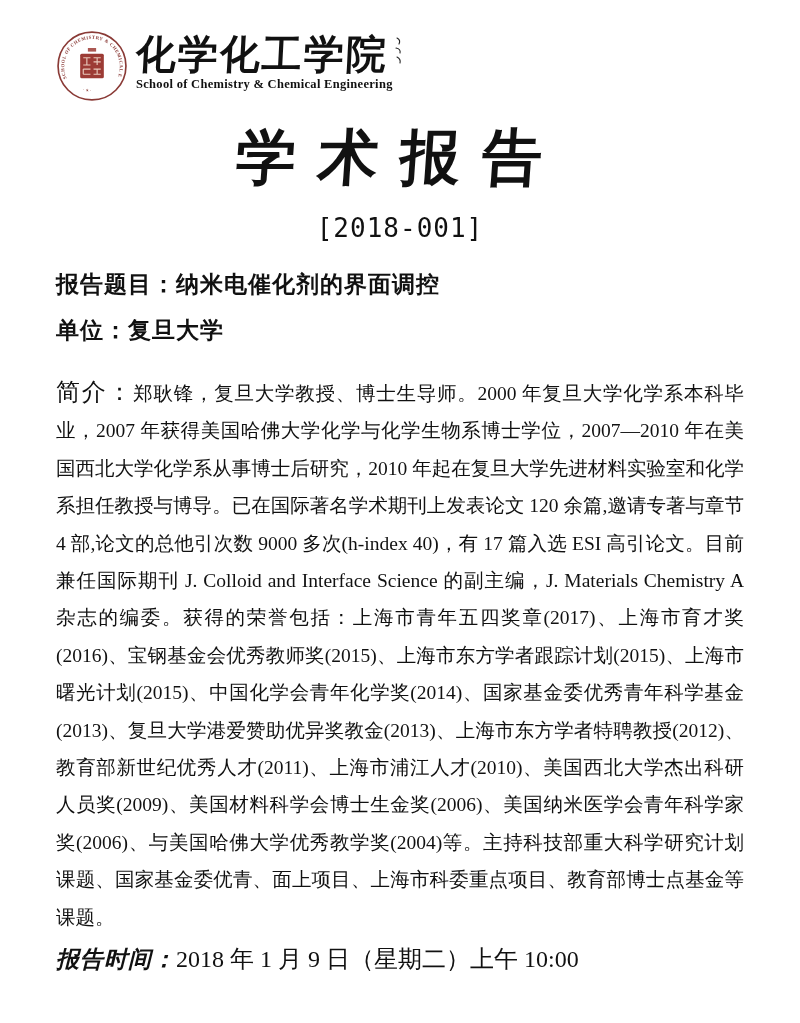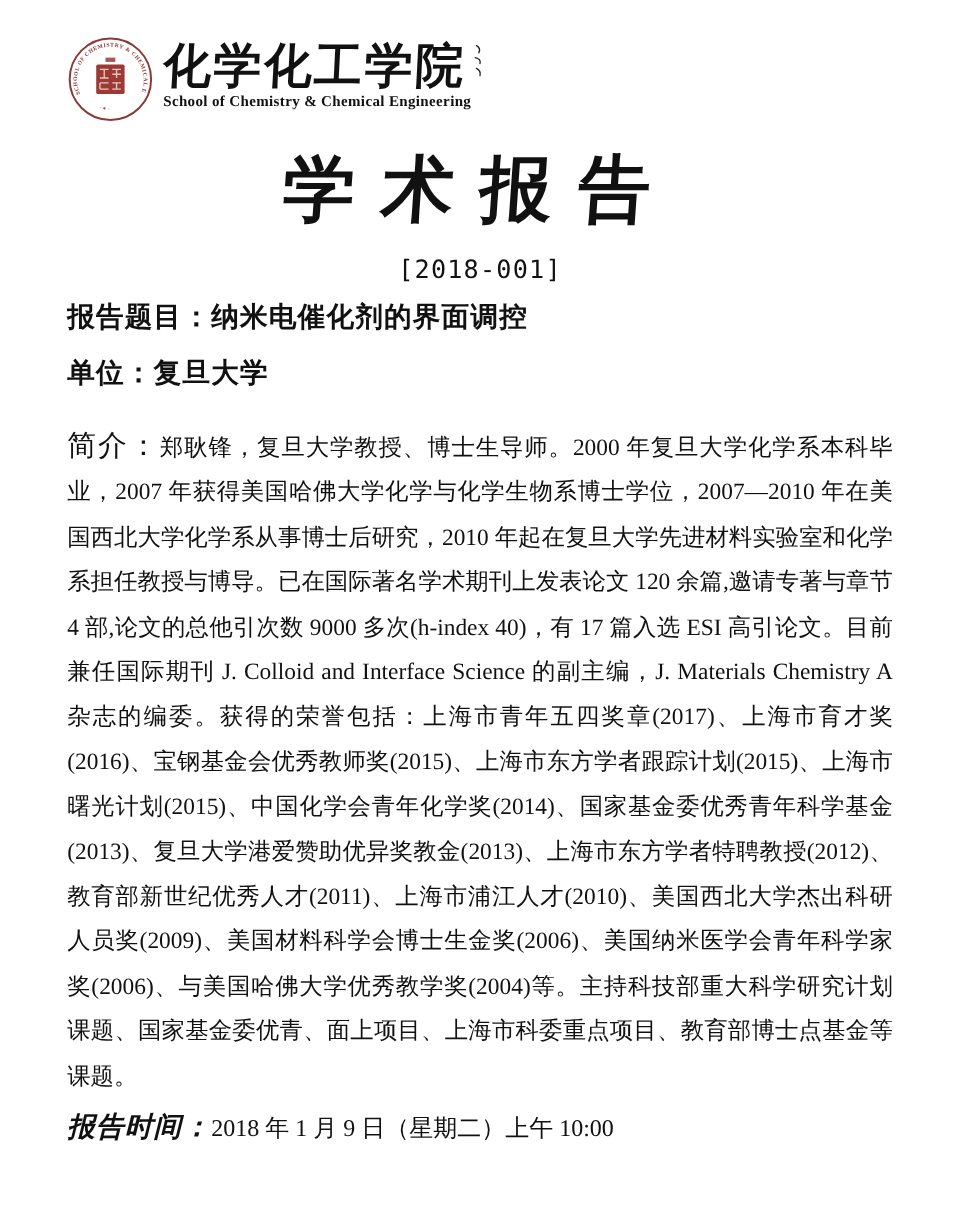--- a/index.html
+++ b/index.html
@@ -29,26 +29,26 @@
 
   
   .doc-title{
     text-align:center;margin-top:14px;
     font-weight:900;font-size:60px;letter-spacing:22px;
     font-family:"Liberation Serif",serif;
     transform:skewX(-4deg);
   }
   .doc-number{
     text-align:center;margin-top:14px;
-    font-size:21px;letter-spacing:1px;
+    font-size:26px;letter-spacing:1px;
     font-family:"DejaVu Sans Mono","Liberation Mono",monospace;
   }
 
   
-  .info-block{margin-top:12px;}
+  .info-block{margin-top:26px;}
   .info-line{
     font-family:"Liberation Sans","DejaVu Sans",sans-serif;
     font-weight:bold;font-size:23px;line-height:30px;margin-bottom:12px;
     letter-spacing:1px;
   }
   .info-line.unit{margin-top:16px;}
   .speaker-gap{display:inline-block;width:44px;}
 
   
   .bio{
@@ -60,21 +60,21 @@
     font-family:"Liberation Sans","DejaVu Sans",sans-serif;
     font-weight:normal;font-size:24px;letter-spacing:1px;
   }
 
   
   .meta-line{margin-top:6px;line-height:34px;}
   .meta-line .label{
     font-family:"Liberation Sans","DejaVu Sans",sans-serif;
     font-weight:bold;font-size:23px;letter-spacing:1px;font-style:italic;
   }
-  .meta-line .value{font-size:20px;margin-top:20px;}
+  .meta-line .value{font-size:24px;margin-top:20px;}
 </style>
 </head>
 <body>
 
 <div class="page">
 
   <div class="logo-row">
     <svg class="seal" viewBox="0 0 70 70" aria-hidden="true">
       <circle cx="35" cy="35" r="33" fill="none" stroke="#8a3a36" stroke-width="1.6"></circle>
       <defs>

